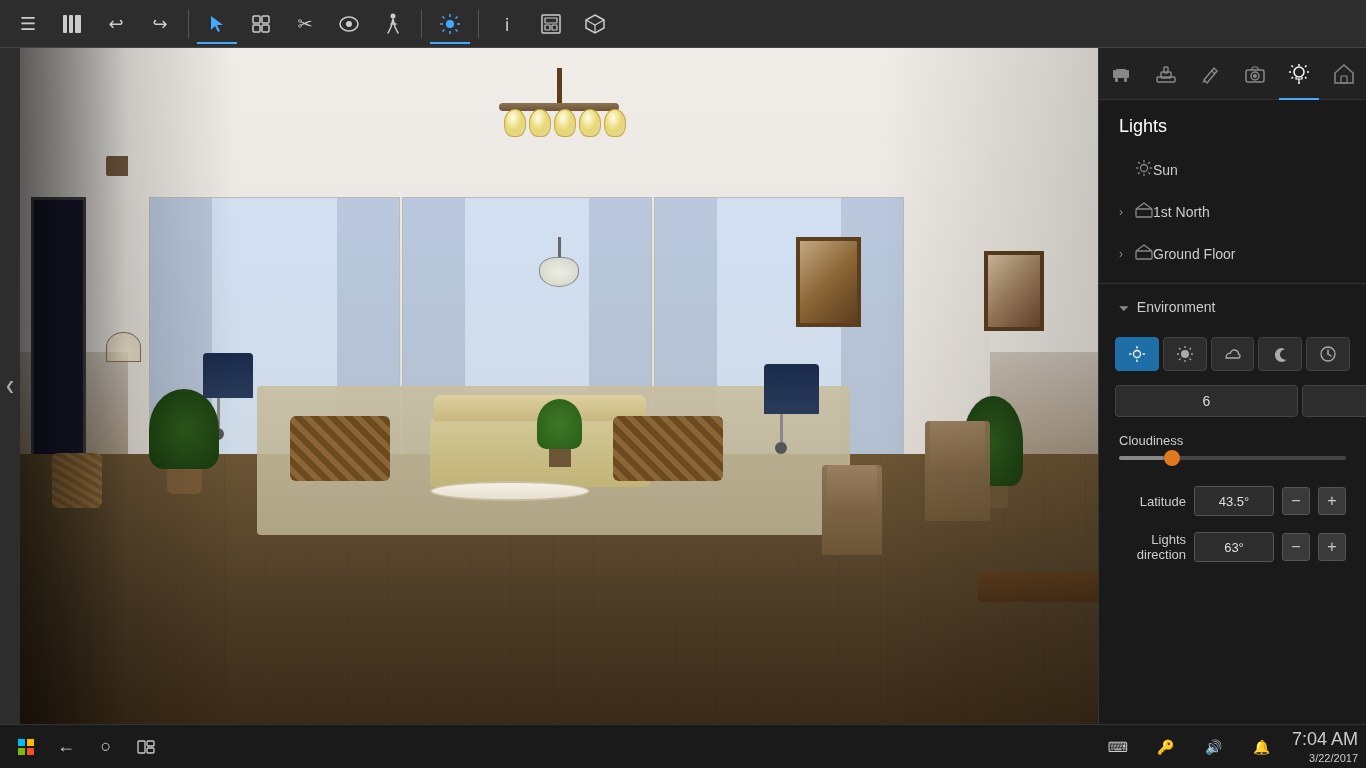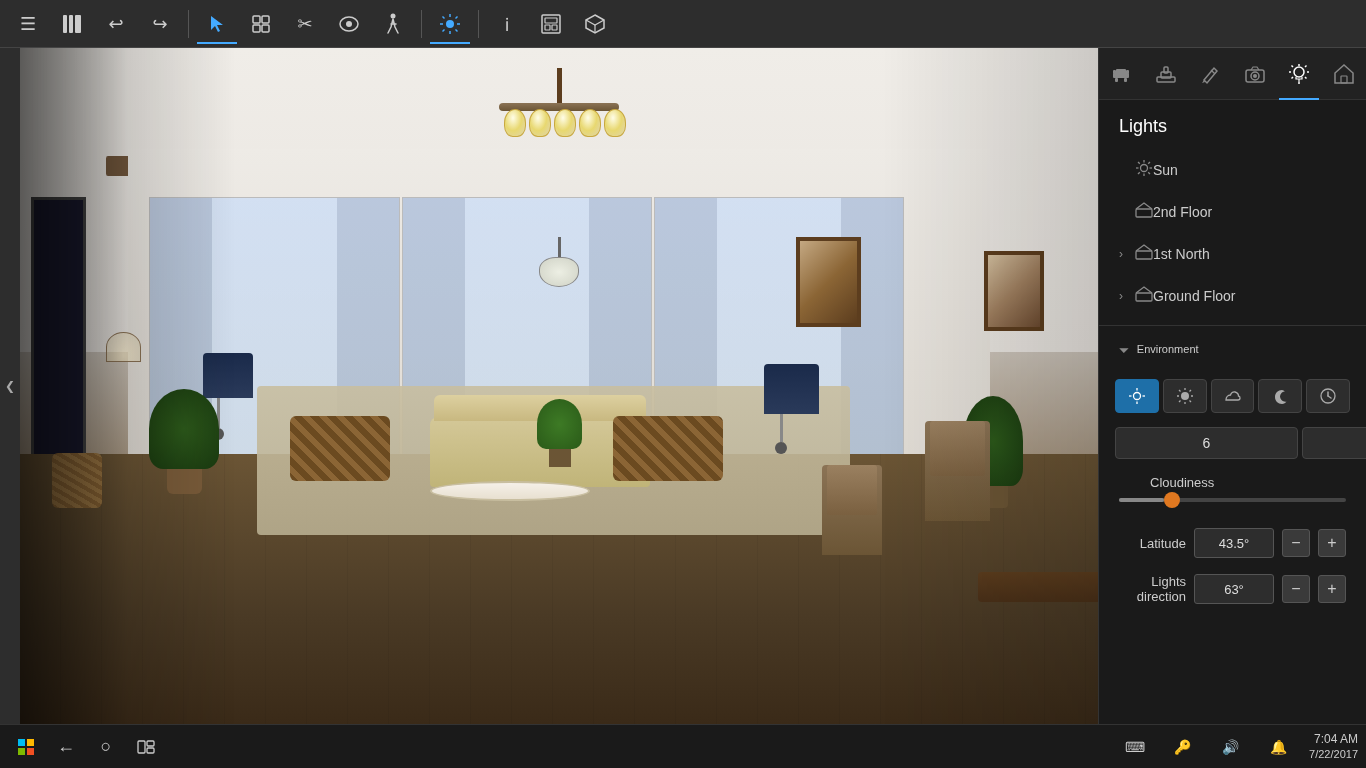--- a/index.html
+++ b/index.html
@@ -207,21 +207,21 @@
       border-top: 1px solid #333;
       margin-top: 8px;
     }
     .env-header {
       display: flex;
       align-items: center;
       padding: 14px 20px;
       cursor: pointer;
       gap: 8px;
     }
-    .env-header span { color: #ccc; font-size: 11px; }
+    .env-header span { color: #ccc; font-size: 14px; }
 
     
     .time-presets {
       display: flex;
       padding: 8px 16px;
       gap: 4px;
     }
     .time-btn {
       flex: 1;
       height: 34px;
@@ -254,21 +254,21 @@
       color: #ddd;
       text-align: center;
       font-size: 14px;
     }
 
     
     .prop-row {
       padding: 10px 20px;
     }
     .prop-label {
-      color: #ccc; font-size: 13px; margin-bottom: 8px; margin-left: 31px;
+      color: #ccc; font-size: 13px; margin-bottom: 8px;
     }
     .slider-track {
       height: 4px;
       background: #444;
       border-radius: 2px;
       position: relative;
       margin: 8px 0;
     }
     .slider-fill {
       height: 100%;
@@ -336,21 +336,21 @@
       display: flex;
       align-items: center;
       gap: 12px;
       color: #ccc;
       font-size: 12px;
     }
     .taskbar-clock {
       text-align: right;
       line-height: 1.3;
     }
-    .taskbar-clock .time { font-size: 12px; }
+    .taskbar-clock .time { font-size: 18px; }
     .taskbar-clock .date { font-size: 11px; }
 
     
     #right-content::-webkit-scrollbar { width: 6px; }
     #right-content::-webkit-scrollbar-track { background: #1a1a1a; }
     #right-content::-webkit-scrollbar-thumb { background: #444; border-radius: 3px; }
   </style>
 </head>
 <body>
 
@@ -624,30 +624,20 @@
             <line x1="14.5" y1="9" x2="17" y2="9" stroke="#888" stroke-width="1.3"></line>
             <line x1="3" y1="3" x2="4.8" y2="4.8" stroke="#888" stroke-width="1.3"></line>
             <line x1="13.2" y1="13.2" x2="15" y2="15" stroke="#888" stroke-width="1.3"></line>
             <line x1="15" y1="3" x2="13.2" y2="4.8" stroke="#888" stroke-width="1.3"></line>
             <line x1="4.8" y1="13.2" x2="3" y2="15" stroke="#888" stroke-width="1.3"></line>
           </svg>
         </span>
         <span class="light-name">Sun</span>
       </div>
 
-      <div class="light-item">
-        <span class="expand-arrow" style="visibility:hidden;">›</span>
-        <span class="light-icon">
-          <svg width="18" height="18" viewBox="0 0 18 18" fill="none">
-            <rect x="1" y="8" width="16" height="8" rx="1" stroke="#888" stroke-width="1.3" fill="none"></rect>
-            <path d="M1 8 L9 2 L17 8" stroke="#888" stroke-width="1.3" fill="none"></path>
-          </svg>
-        </span>
-        <span class="light-name">2nd Floor</span>
-      </div>
 
       <div class="light-item">
         <span class="expand-arrow">›</span>
         <span class="light-icon">
           <svg width="18" height="18" viewBox="0 0 18 18" fill="none">
             <rect x="1" y="8" width="16" height="8" rx="1" stroke="#888" stroke-width="1.3" fill="none"></rect>
             <path d="M1 8 L9 2 L17 8" stroke="#888" stroke-width="1.3" fill="none"></path>
           </svg>
         </span>
         <span class="light-name">1st North</span>
@@ -764,16 +754,16 @@
     </svg>
   </div>
   <div class="taskbar-spacer"></div>
   <div class="taskbar-system">
     <div class="taskbar-icon" style="font-size:14px;">⌨</div>
     <div class="taskbar-icon" style="font-size:14px;">🔑</div>
     <div class="taskbar-icon" style="font-size:14px;">🔊</div>
     <div class="taskbar-icon" style="font-size:14px;">🔔</div>
     <div class="taskbar-clock">
       <div class="time">7:04 AM</div>
-      <div class="date">7/22/2017</div>
+      <div class="date">3/22/2017</div>
     </div>
   </div>
 </div>
 
 </body></html>

